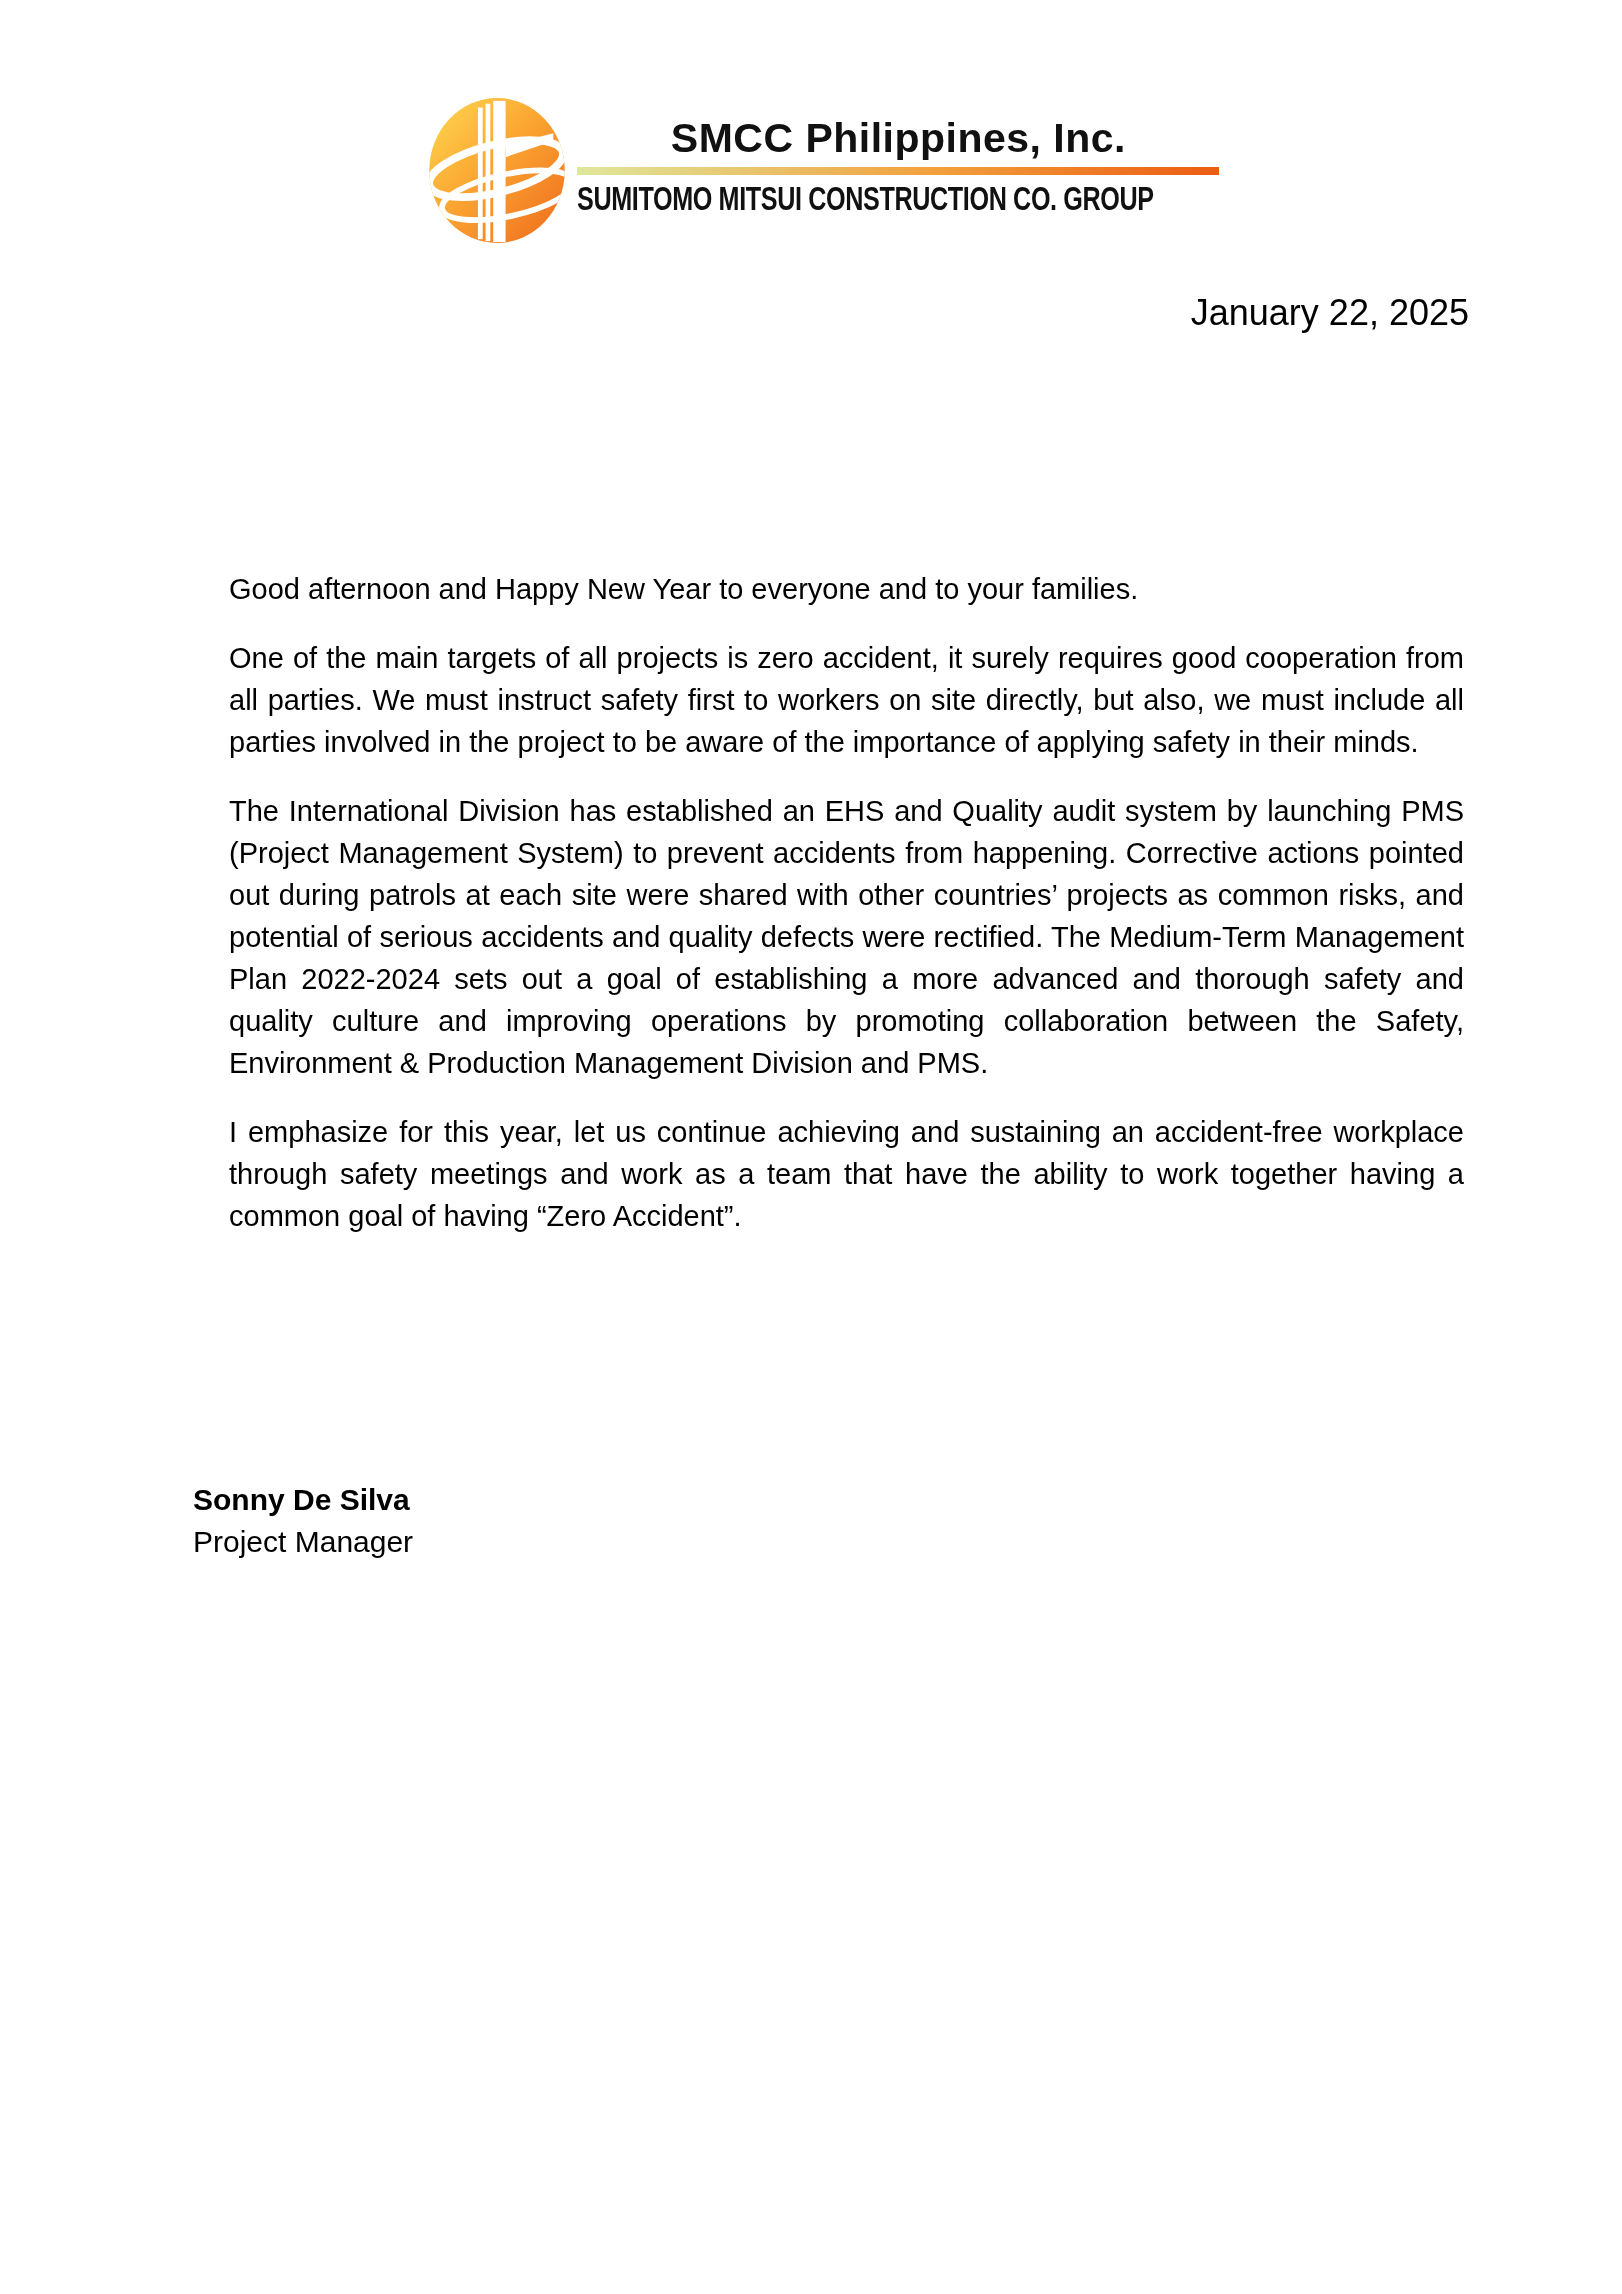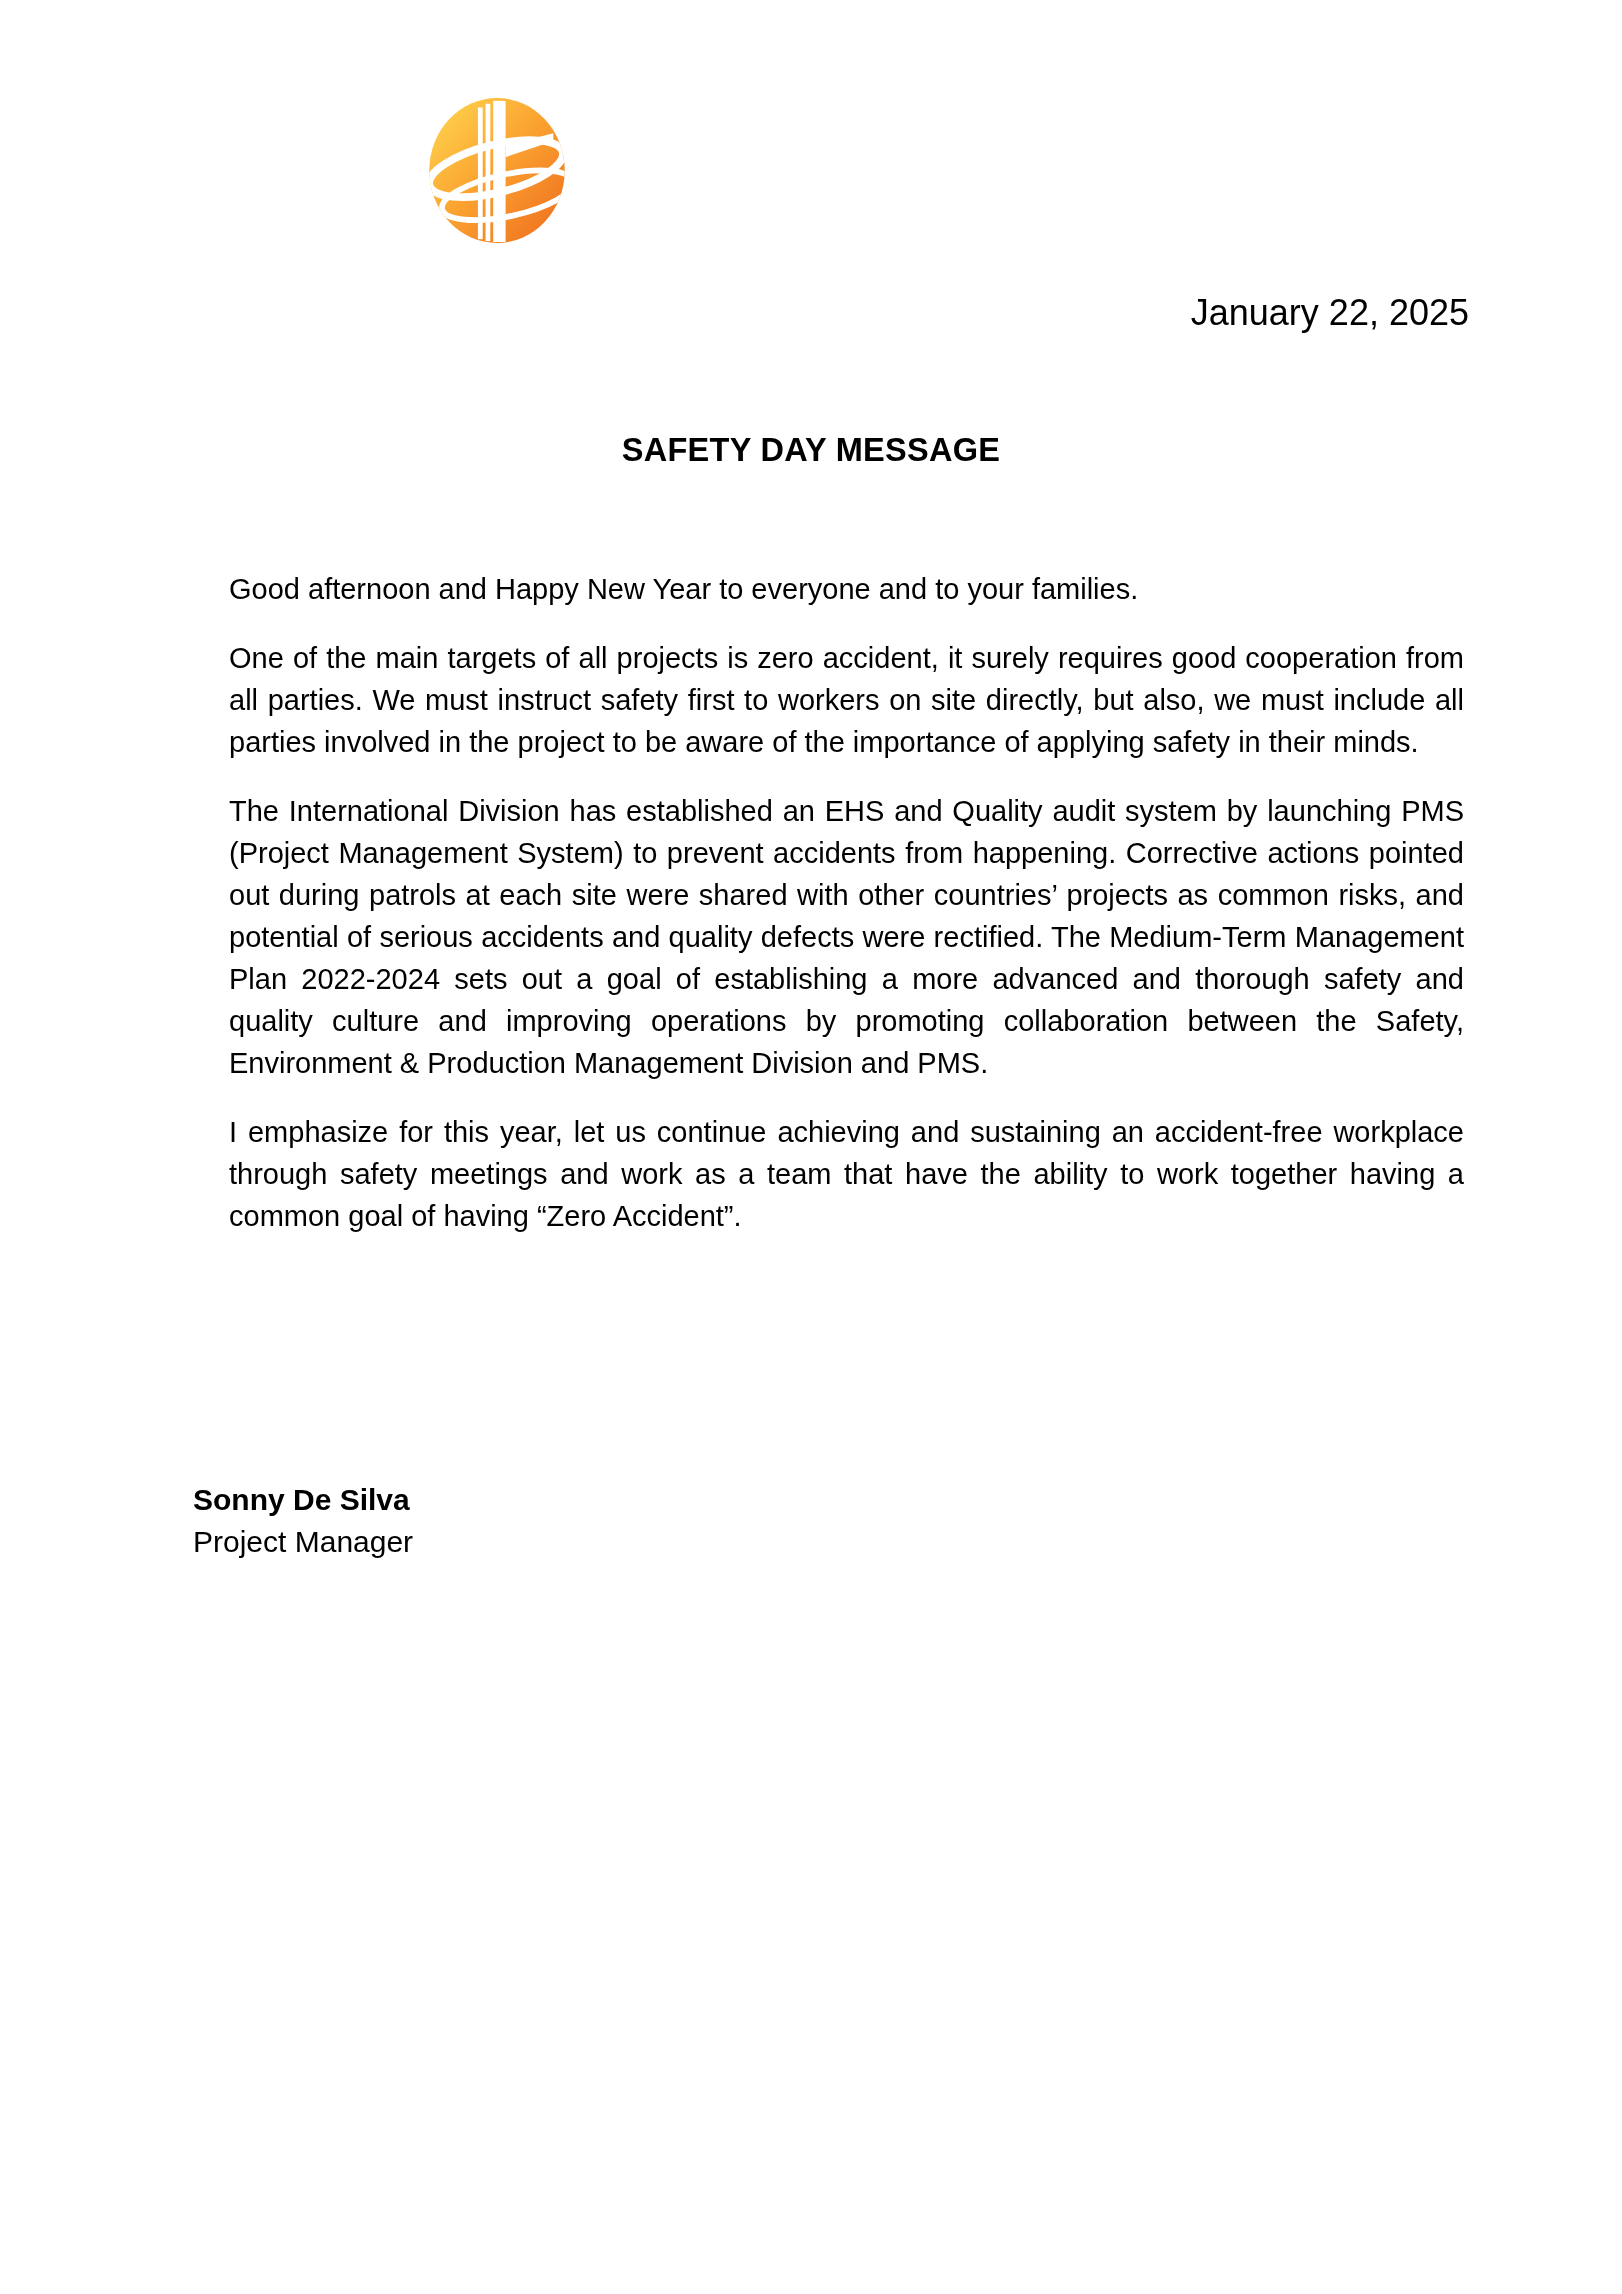--- a/index.html
+++ b/index.html
@@ -111,25 +111,29 @@
           <rect x="59" y="6" width="5" height="144"></rect>
           <rect x="67" y="3" width="13" height="148"></rect>
           <polygon points="80,50 130,37 130,45 80,62"></polygon>
         </g>
         <g fill="none" stroke="#ffffff">
           <ellipse cx="70" cy="74" rx="72" ry="25" stroke-width="8" transform="rotate(-14 70 74)"></ellipse>
           <ellipse cx="82" cy="102" rx="70" ry="22" stroke-width="6" transform="rotate(-12 82 102)"></ellipse>
         </g>
       </g>
     </svg>
+    <div class="logo-text">
+      <div class="company-name">SMCC Philippines, Inc.</div>
+      <div class="gradient-line"></div>
+      <div class="group-name">SUMITOMO MITSUI CONSTRUCTION CO. GROUP</div>
+    </div>
   </div>
 
   <div class="date-line">January 22, 2025</div>
 
-  <div class="doc-title">SAFETY DAY MESSAGE</div>
 
   <div class="letter-body">
     <p class="single">Good afternoon and Happy New Year to everyone and to your families.</p>
     <p>One of the main targets of all projects is zero accident, it surely requires good cooperation from all parties. We must instruct safety first to workers on site directly, but also, we must include all parties involved in the project to be aware of the importance of applying safety in their minds.</p>
     <p>The International Division has established an EHS and Quality audit system by launching PMS (Project Management System) to prevent accidents from happening. Corrective actions pointed out during patrols at each site were shared with other countries’ projects as common risks, and potential of serious accidents and quality defects were rectified. The Medium-Term Management Plan 2022-2024 sets out a goal of establishing a more advanced and thorough safety and quality culture and improving operations by promoting collaboration between the Safety, Environment &amp; Production Management Division and PMS.</p>
     <p>I emphasize for this year, let us continue achieving and sustaining an accident-free workplace through safety meetings and work as a team that have the ability to work together having a common goal of having “Zero Accident”.</p>
   </div>
 
   <div class="signature-block">
     <div class="signature-name">Sonny De Silva</div>

